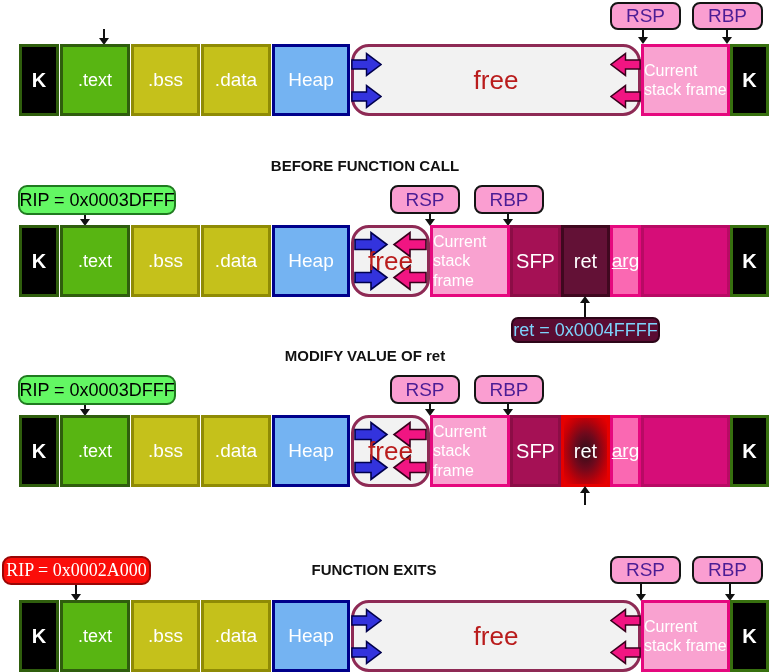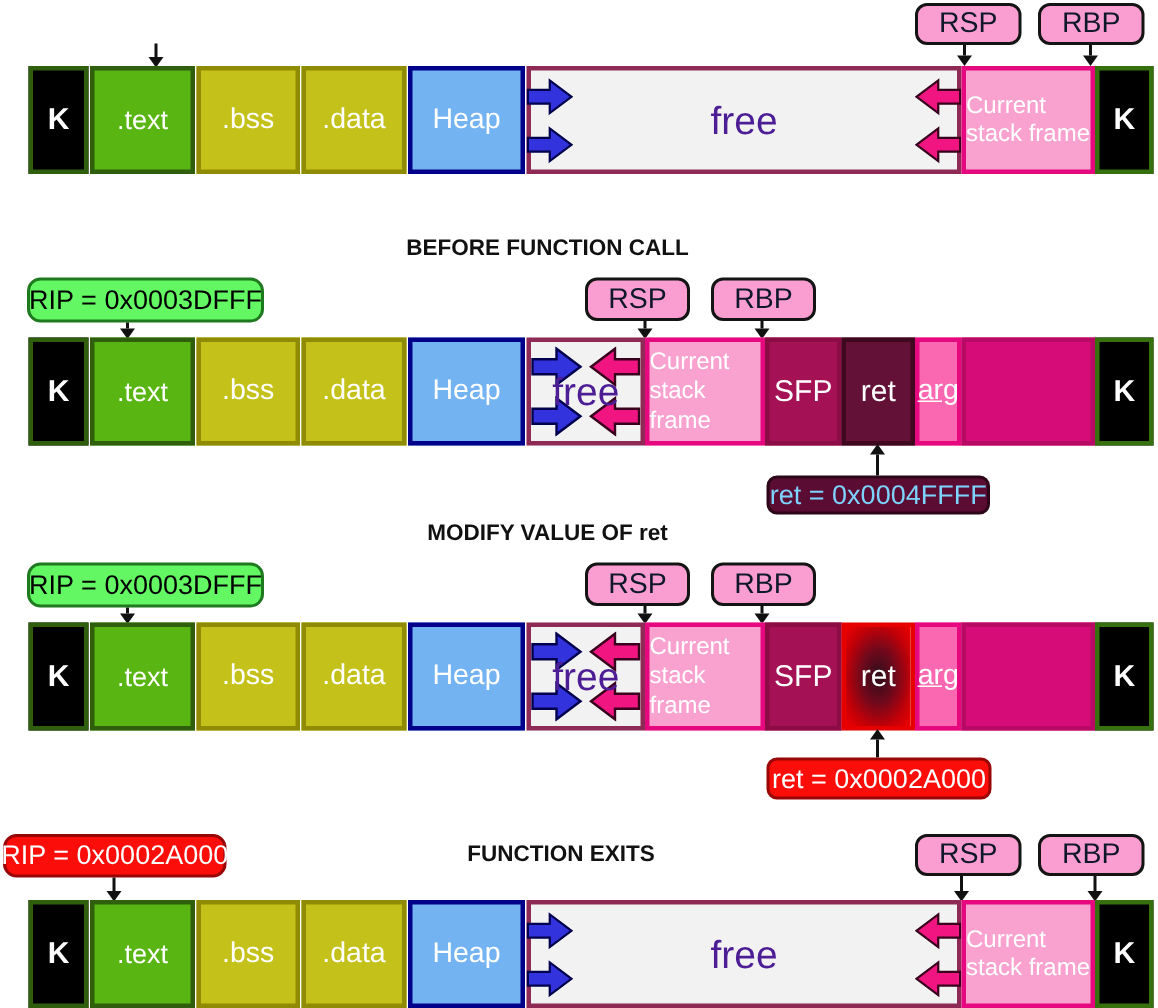--- a/index.html
+++ b/index.html
@@ -2,38 +2,38 @@
 <html><head>
 <meta charset="utf-8">
 <style>
   html,body{margin:0;padding:0;background:#fff;}
   .page{position:relative;width:772px;height:672px;background:#ffffff;overflow:hidden;
         font-family:"Liberation Sans",sans-serif;}
   .title{position:absolute;font-size:15px;font-weight:bold;color:#111;text-align:center;width:280px;}
   .lbl{position:absolute;display:flex;align-items:center;justify-content:center;box-sizing:border-box;white-space:nowrap;}
   .lbl-rip{background:#63f763;border:2px solid #1f7a1f;border-radius:9px;font-size:18px;color:#000;}
   .lbl-rip-red{background:#fb0d09;border:2px solid #990606;border-radius:9px;font-size:18px;color:#fff;}
-  .lbl-reg{background:#fa9ed1;border:2px solid #141414;border-radius:8px;font-size:19px;color:#0f172a;}
+  .lbl-reg{background:#fa9ed1;border:2px solid #141414;border-radius:8px;font-size:19px;color:#4c1d95;}
   .lbl-ret-dark{background:#5a0c33;border:2px solid #2d0619;border-radius:7px;font-size:18px;color:#7dd3fc;}
   .lbl-ret-red{background:#fb0d09;border:2px solid #990606;border-radius:7px;font-size:18px;color:#fff;}
   .ptr{position:absolute;width:2px;background:#111;}
   .ptr-down::after{content:"";position:absolute;top:100%;left:-4px;border:5px solid transparent;
         border-top:7px solid #111;border-bottom:none;}
   .ptr-up::before{content:"";position:absolute;bottom:100%;left:-4px;border:5px solid transparent;
         border-bottom:7px solid #111;border-top:none;}
   .bar{position:absolute;left:19px;width:750px;height:72px;display:flex;}
   .cell{box-sizing:border-box;border:3px solid;display:flex;align-items:center;justify-content:center;
         color:#fff;position:relative;flex-shrink:0;}
   .gap{margin-right:1px;}
   .c-k{background:#000;border-color:#2f5e0d;font-weight:bold;font-size:20px;}
   .c-kr{background:#000;border-color:#37700f;font-weight:bold;font-size:20px;}
   .c-green{background:#58b512;border-color:#2f5e0d;font-size:18px;}
   .c-yellow{background:#c5c11b;border-color:#8f8b05;font-size:19px;}
   .c-heap{background:#74b3f2;border-color:#00008b;font-size:19px;}
-  .c-free{background:#f2f2f2;border-color:#8e2a55;color:#4c1d95;font-size:26px;}
+  .c-free{background:#f2f2f2;border-color:#8e2a55;color:#b91c1c;font-size:26px;border-radius:18px;}
   .c-cur{background:#f9a2d0;border-color:#e5087e;font-size:16px;line-height:1.2;text-align:left;}
   .c-sfp{background:#a51155;border-color:#8c0d46;font-size:20px;}
   .c-ret{background:#631136;border-color:#40081f;font-size:20px;}
   .c-ret-glow{background:radial-gradient(ellipse at center,#2c0e1a 0%,#70091c 38%,#c20008 72%,#ee0000 100%);
         border-color:#e60000;font-size:20px;}
   .c-arg{background:#fa68b2;border-color:#e5087e;font-size:19px;overflow:visible;text-decoration:underline;}
   .c-empty{background:#d60d78;border-color:#b80a64;}
   .arr{position:absolute;height:27px;}
   .arr-sm{width:31px;}
   .arr-md{width:40px;}
@@ -200,23 +200,22 @@
     <div class="cell c-arg" style="width:31px;">
         <span>arg</span>
       </div>
     <div class="cell c-empty" style="width:89px;"></div>
     <div class="cell c-kr" style="width:39px;">
         <span>K</span>
       </div>
   </div>
 
   <div class="ptr ptr-up" style="left:584px;top:493px;height:12px;"></div>
-  <div class="lbl lbl-ret-red" style="left:511px;top:505px;width:150px;height:28px;">ret = 0x0002A000</div>
-
-  <div class="lbl lbl-rip-red" style="left:2px;top:556px;width:149px;height:29px;">RIP = 0x0002A000</div>
+
+  <div class="lbl lbl-rip-red" style="left:2px;top:556px;width:149px;height:29px;font-family:Liberation Serif, serif;">RIP = 0x0002A000</div>
   <div class="ptr ptr-down" style="left:75px;top:585px;height:9px;"></div>
   <div class="title" style="left:234px;top:561px;">FUNCTION EXITS</div>
   <div class="lbl lbl-reg" style="left:610px;top:556px;width:71px;height:28px;">RSP</div>
   <div class="lbl lbl-reg" style="left:692px;top:556px;width:71px;height:28px;">RBP</div>
   <div class="ptr ptr-down" style="left:640px;top:584px;height:10px;"></div>
   <div class="ptr ptr-down" style="left:729px;top:584px;height:10px;"></div>
 
   <div class="bar" style="top:600px;">
     <div class="cell c-k gap" style="width:40px;">
         <span>K</span>

